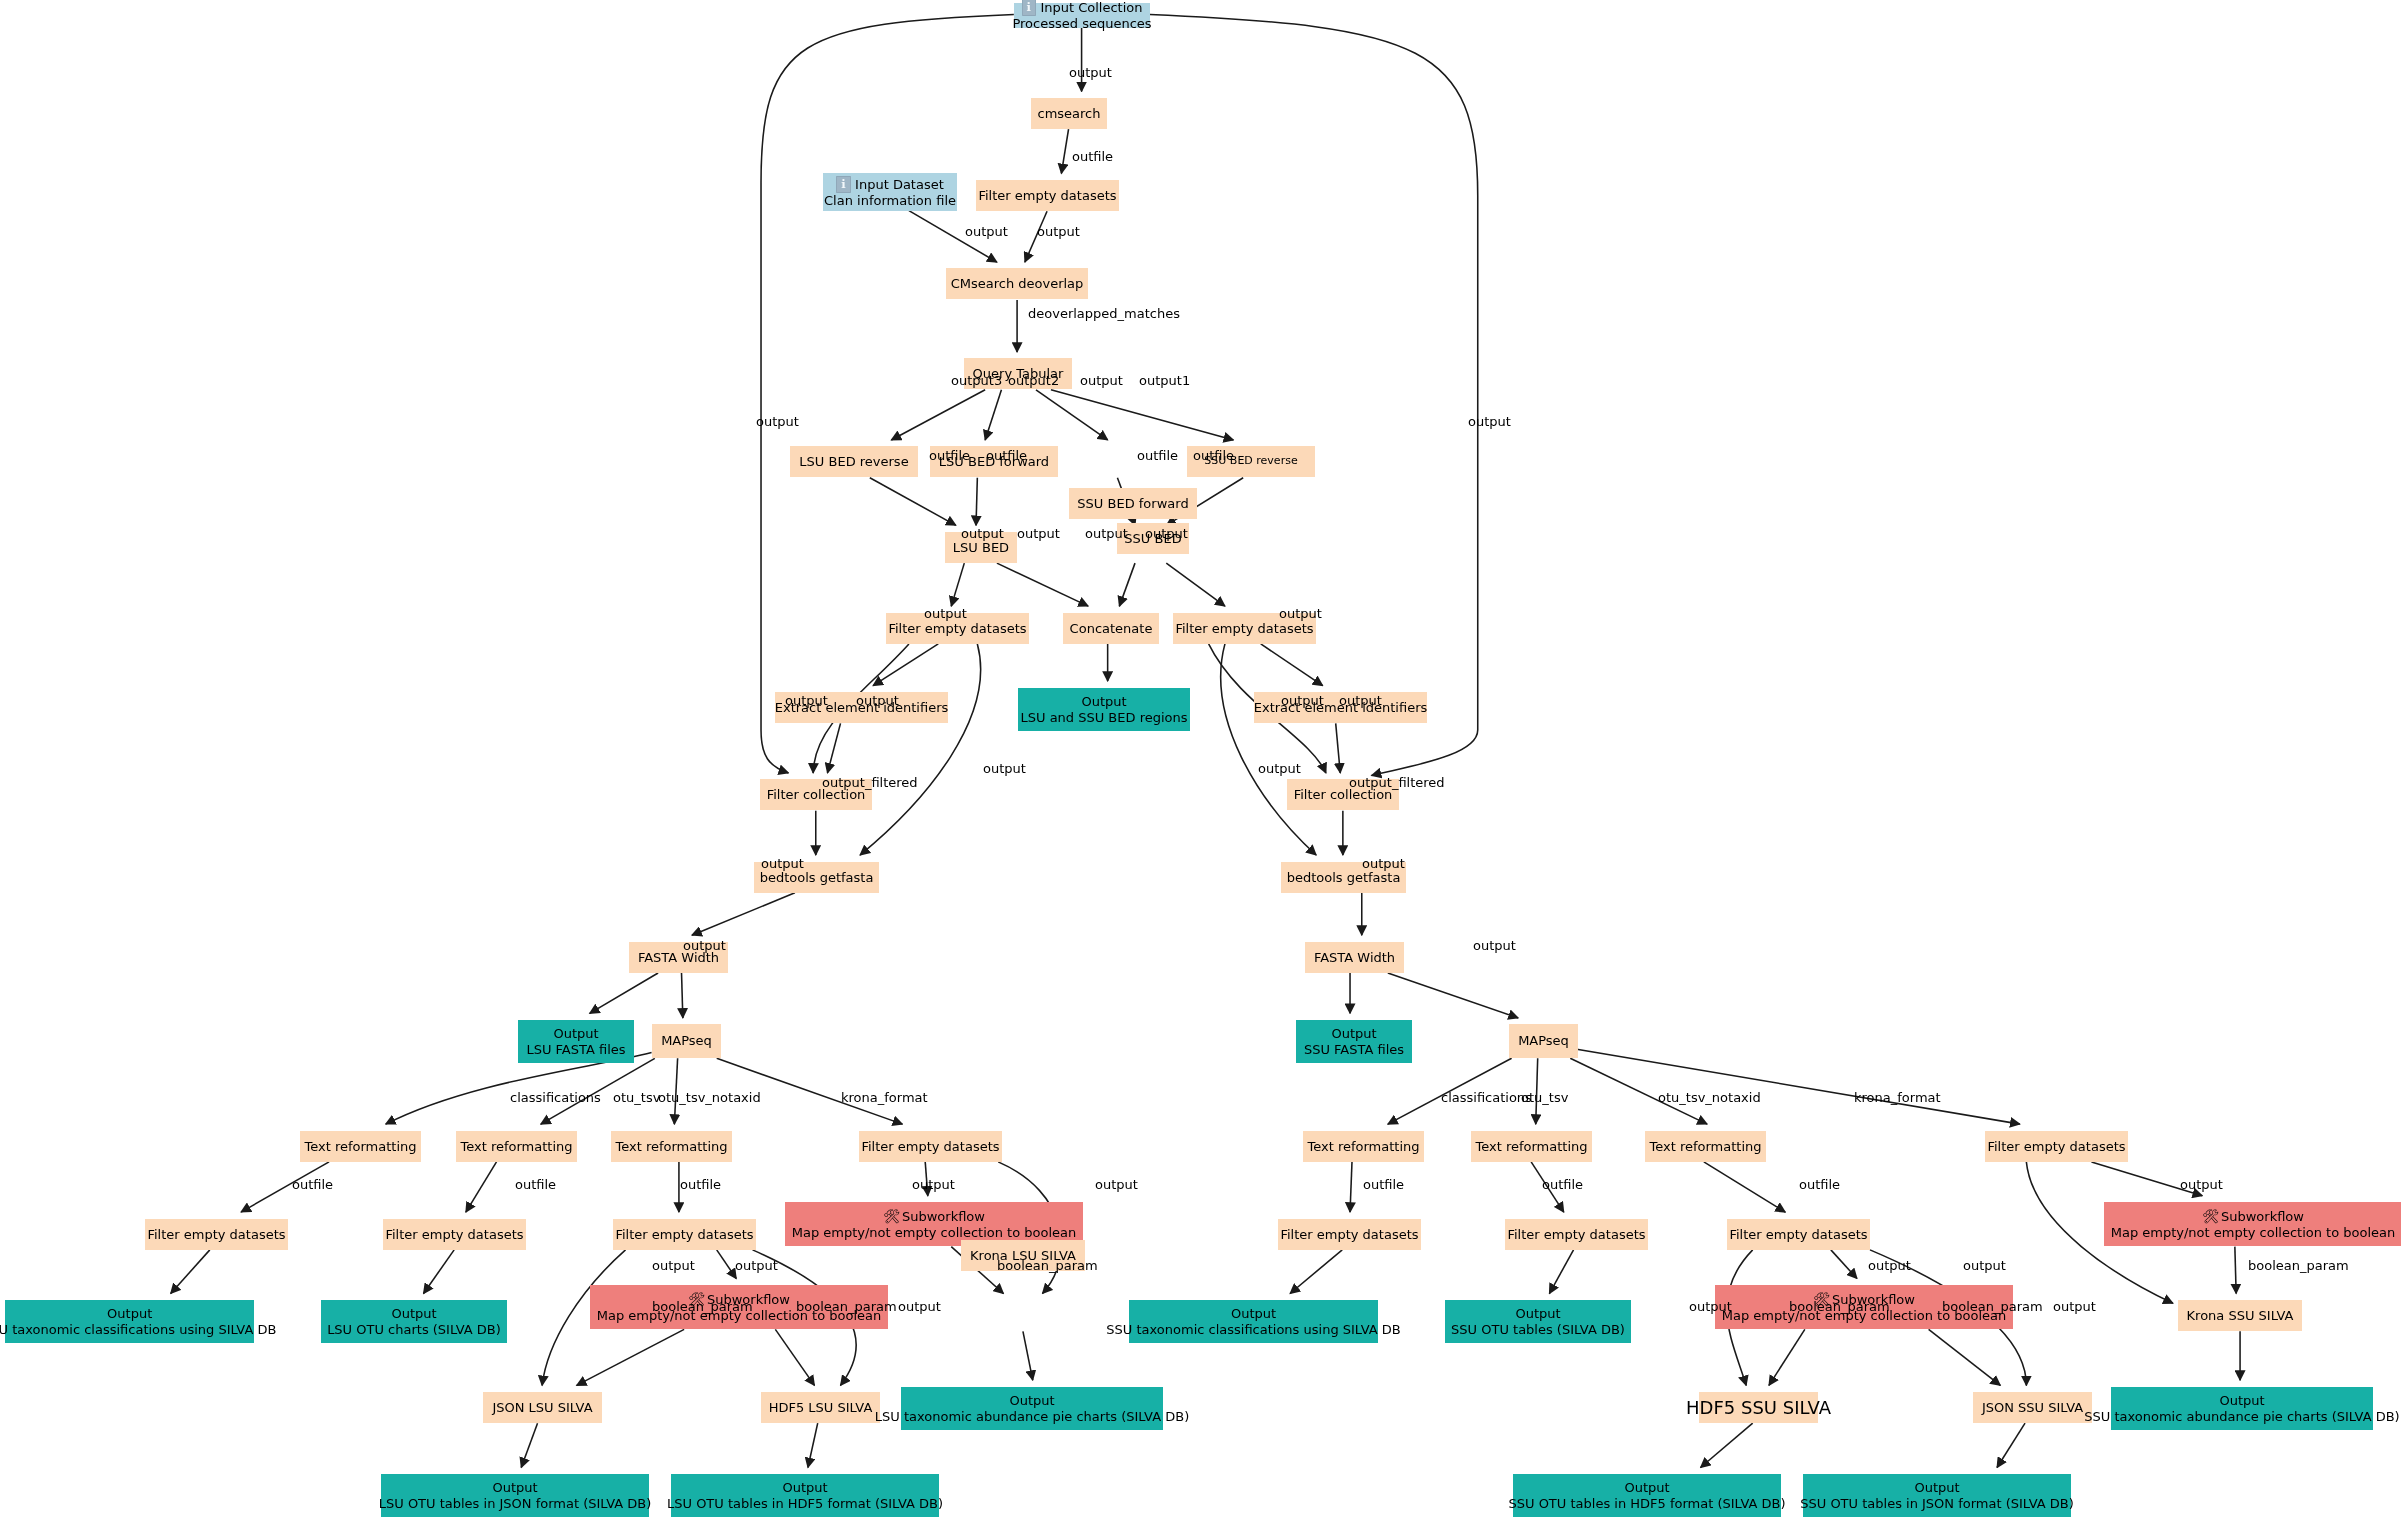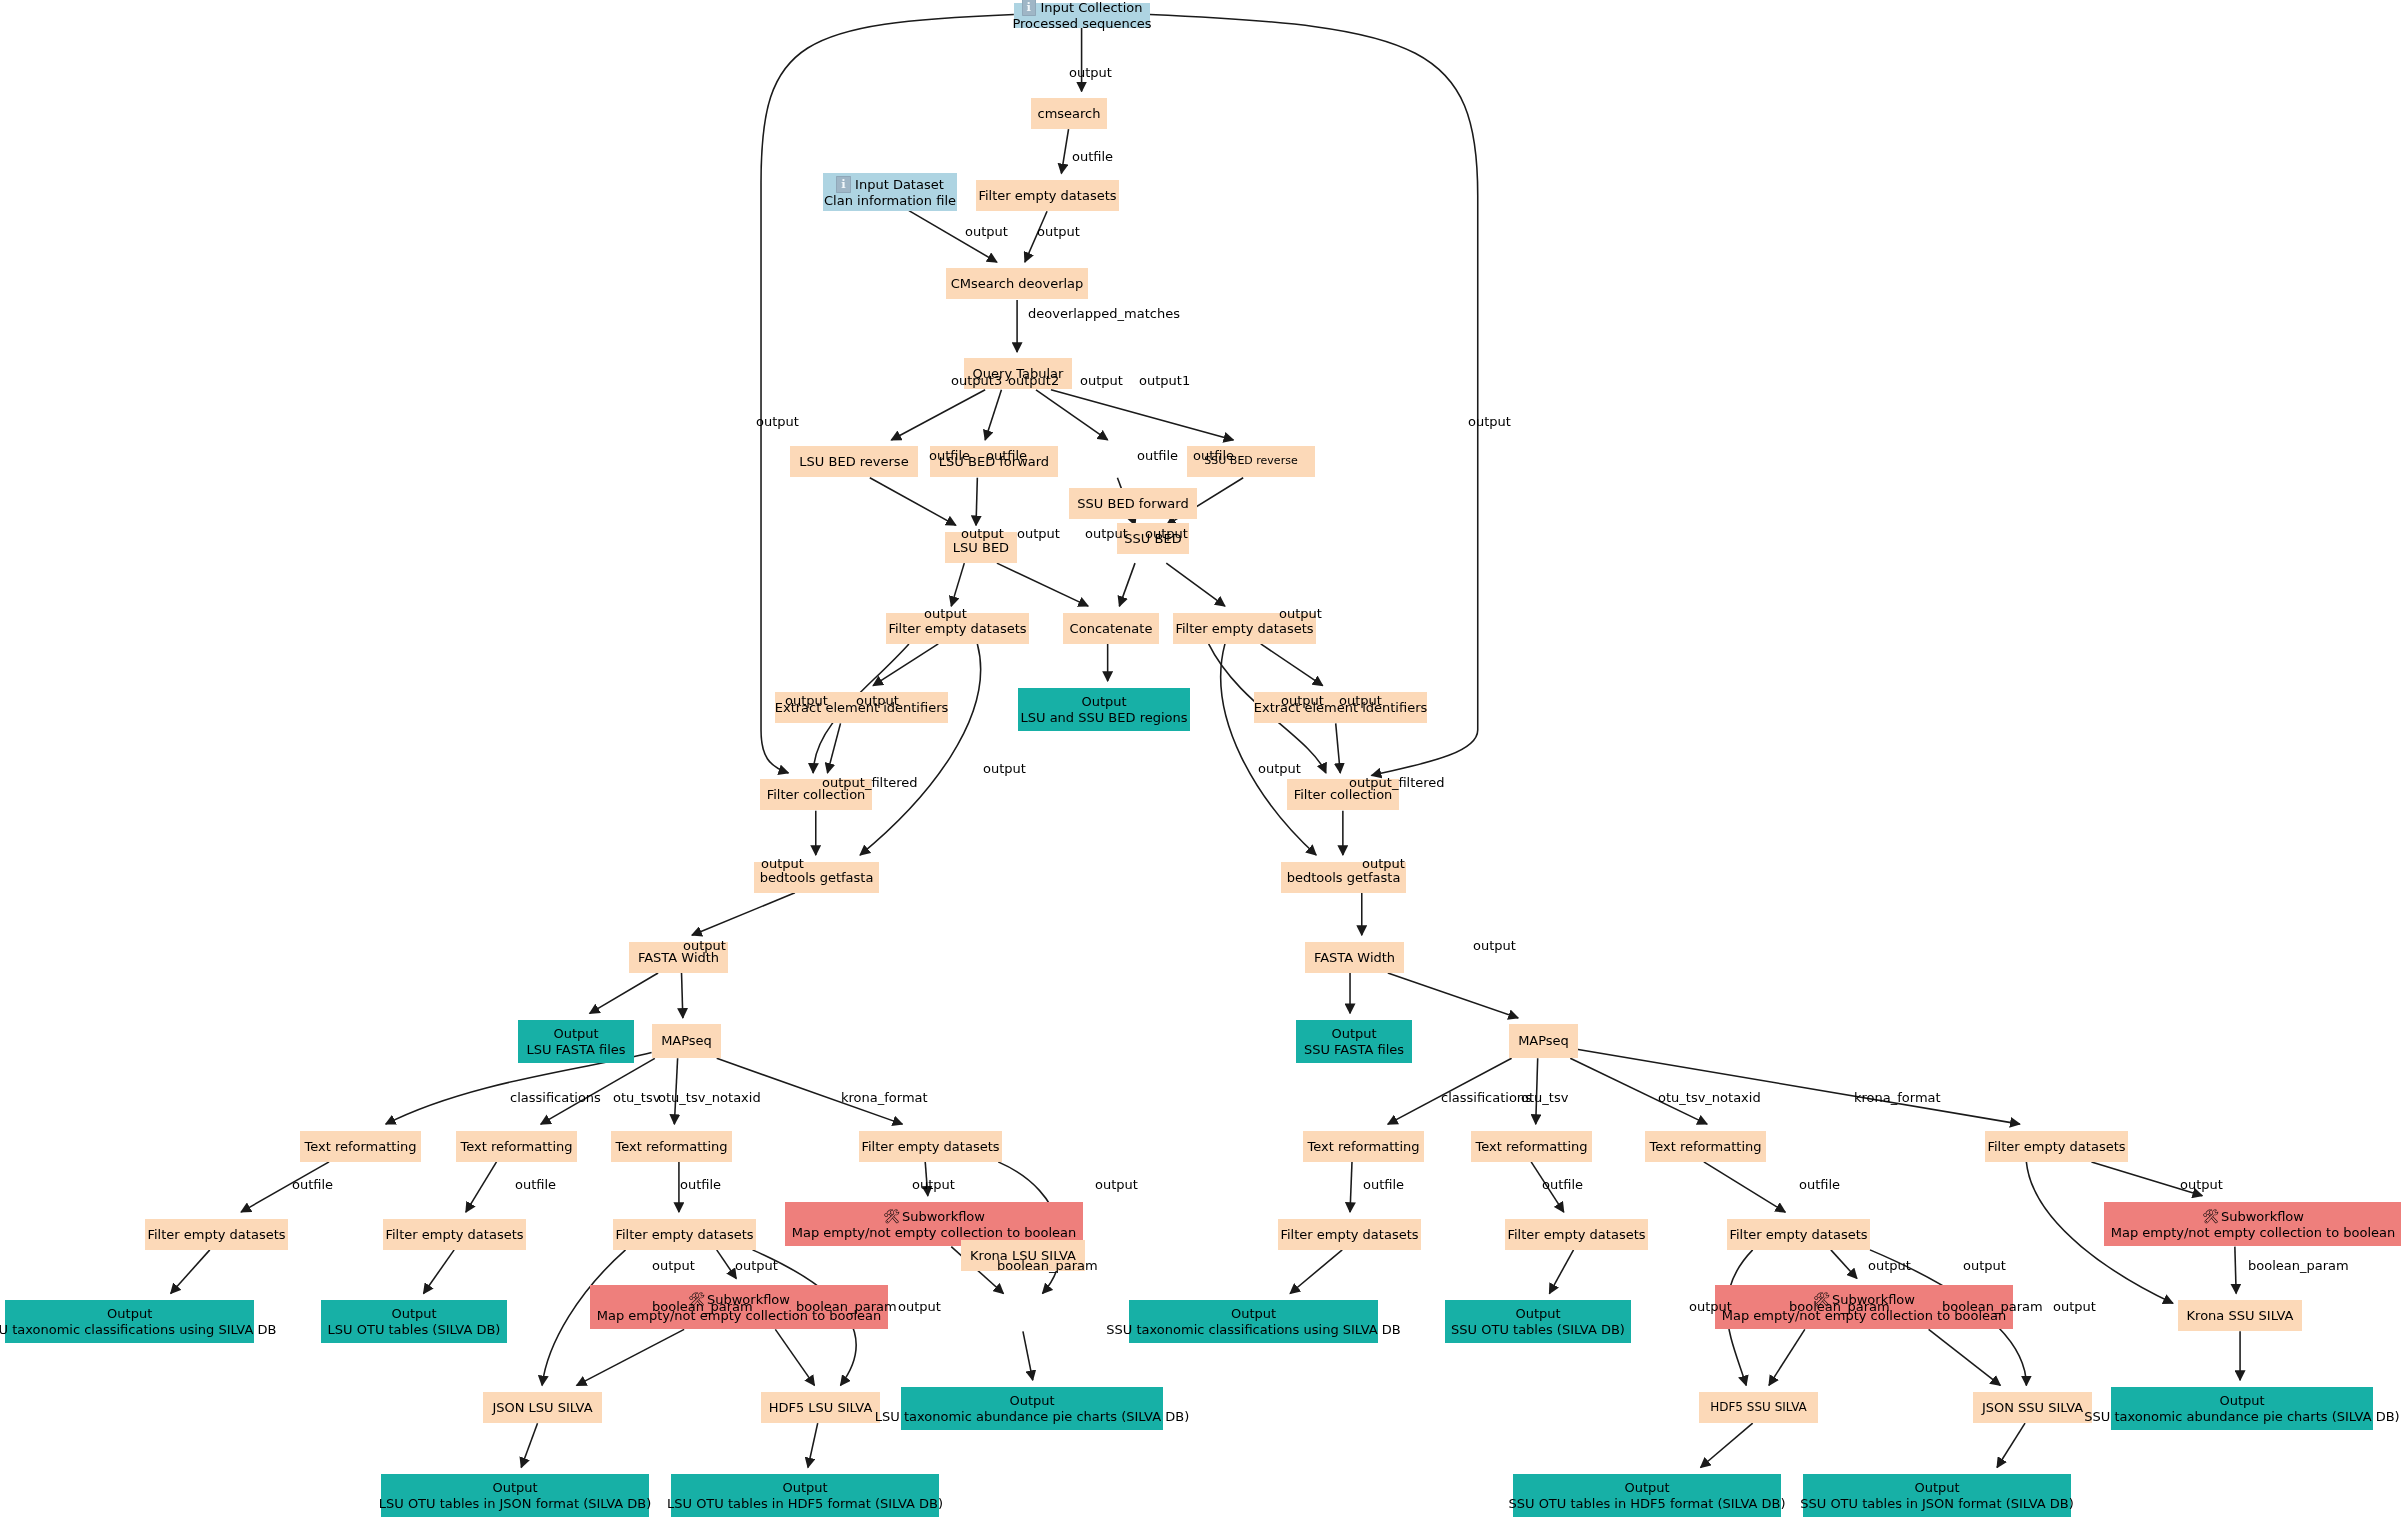--- a/index.html
+++ b/index.html
@@ -298,21 +298,21 @@
           <span class="ln">Subworkflow</span>
         </span>
         <span class="ln">Map empty/not empty collection to boolean</span>
       </div>
       <div class="node output" style="left: 5.2px; top: 1300px; width: 249px; height: 43px; font-size: 13px;">
         <span class="ln">Output</span>
         <span class="ln">LSU taxonomic classifications using SILVA DB</span>
       </div>
       <div class="node output" style="left: 321px; top: 1300px; width: 186px; height: 43px; font-size: 13px;">
         <span class="ln">Output</span>
-        <span class="ln">LSU OTU tables (SILVA DB)</span>
+        <span class="ln">LSU OTU charts (SILVA DB)</span>
       </div>
       <div class="node sub" style="left: 590px; top: 1285px; width: 298px; height: 44px; font-size: 13px;">
         <span class="ttl">
           <span class="ico tools">🛠</span>
           <span class="ln">Subworkflow</span>
         </span>
         <span class="ln">Map empty/not empty collection to boolean</span>
       </div>
       <div class="node tool" style="left: 961px; top: 1240px; width: 124px; height: 31px; font-size: 13px;">
         <span class="ln">Krona LSU SILVA</span>
@@ -338,21 +338,21 @@
       <div class="node tool" style="left: 483px; top: 1392px; width: 119px; height: 31px; font-size: 13px;">
         <span class="ln">JSON LSU SILVA</span>
       </div>
       <div class="node tool" style="left: 761px; top: 1392px; width: 119px; height: 31px; font-size: 13px; text-align: right;">
         <span class="ln">HDF5 LSU SILVA</span>
       </div>
       <div class="node output" style="left: 901px; top: 1387px; width: 262px; height: 43px; font-size: 13px;">
         <span class="ln">Output</span>
         <span class="ln">LSU taxonomic abundance pie charts (SILVA DB)</span>
       </div>
-      <div class="node tool" style="left: 1699px; top: 1392px; width: 119px; height: 31px; font-size: 12px;">
+      <div class="node tool" style="left: 1699px; top: 1392px; width: 119px; height: 31px; font-size: 18px;">
         <span class="ln">HDF5 SSU SILVA</span>
       </div>
       <div class="node tool" style="left: 1973px; top: 1392px; width: 119px; height: 31px; font-size: 13px;">
         <span class="ln">JSON SSU SILVA</span>
       </div>
       <div class="node output" style="left: 2111px; top: 1387px; width: 262px; height: 43px; font-size: 13px;">
         <span class="ln">Output</span>
         <span class="ln">SSU taxonomic abundance pie charts (SILVA DB)</span>
       </div>
       <div class="node output" style="left: 381px; top: 1474px; width: 268px; height: 43px; font-size: 13px;">

